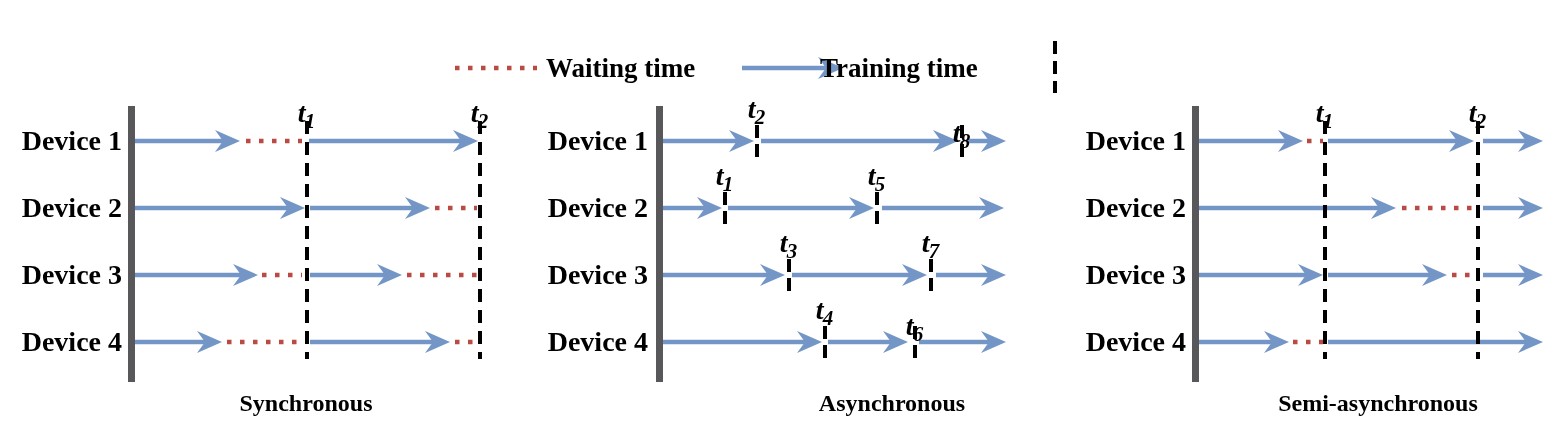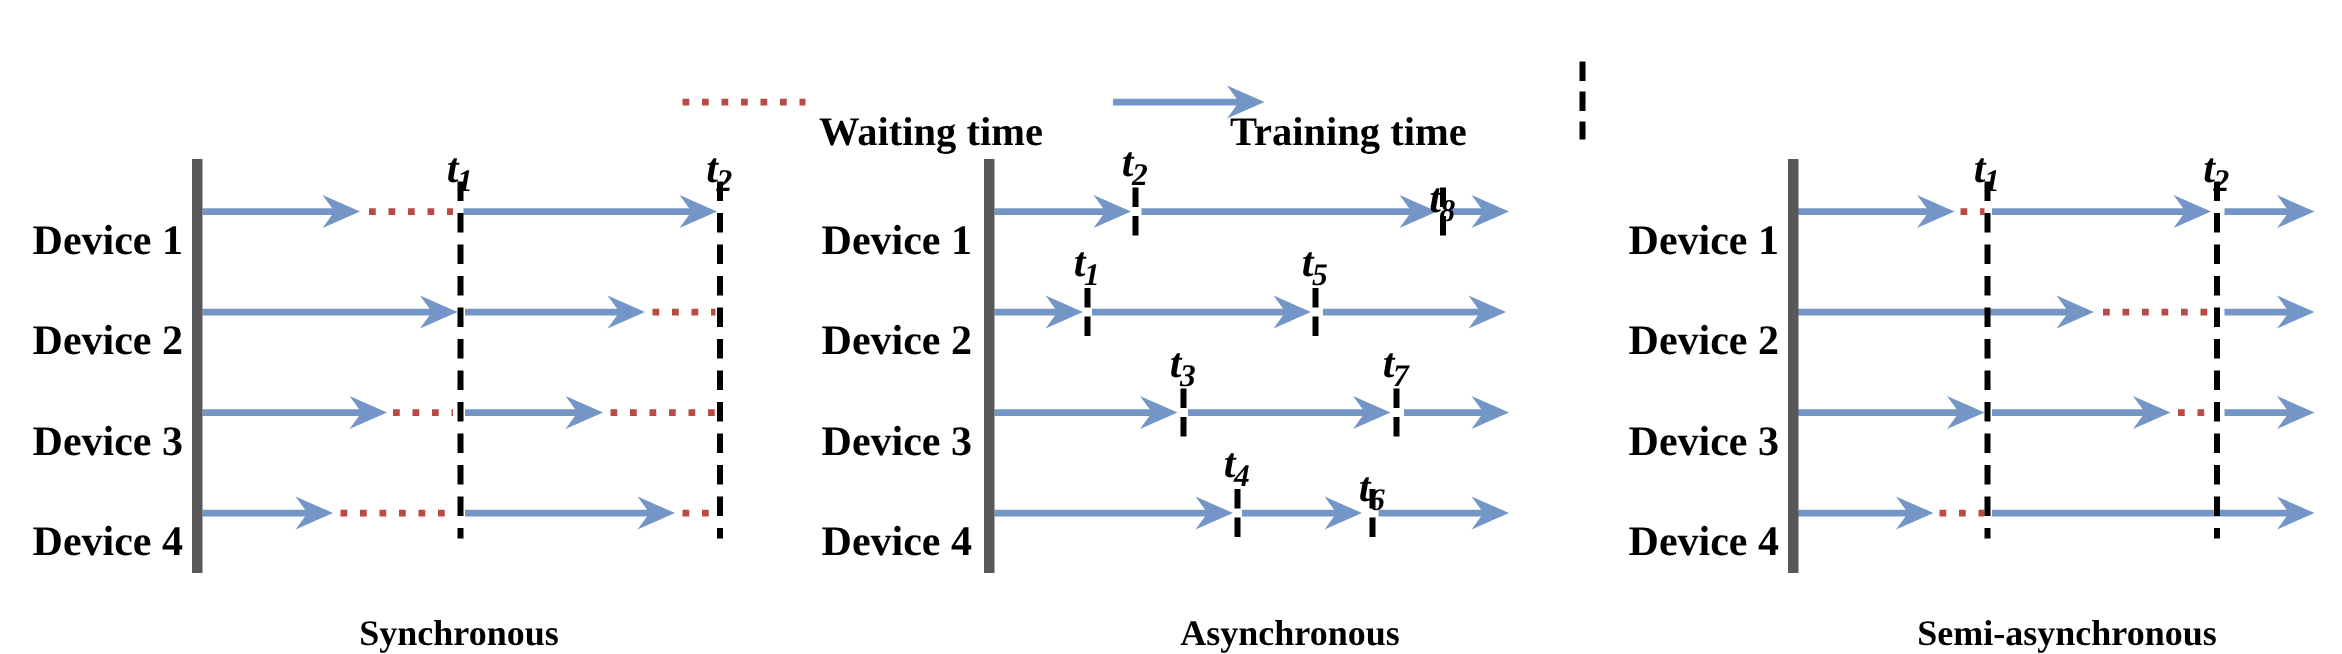--- a/index.html
+++ b/index.html
@@ -19,21 +19,20 @@
   }
   #art {
     position: absolute;
     left: 0;
     top: 0;
   }
   .lbl {
     position: absolute;
     white-space: nowrap;
     line-height: 1;
-    margin-top: 20px;
   }
   .legend-label {
     font-size: 27px;
     transform: translateY(-50%);
   }
   .device-label {
     font-size: 28px;
     transform: translate(-100%, -50%);
   }
   .panel-title {
@@ -165,21 +164,21 @@
       <div class="tlabel" style="left: 825px; top: 324px;"><span>t</span><sub>4</sub></div>
       <div class="tlabel" style="left: 915px; top: 340px;"><span>t</span><sub>6</sub></div>
       <div class="tlabel" style="left: 1325px; top: 127px;"><span>t</span><sub>1</sub></div>
       <div class="tlabel" style="left: 1478px; top: 127px;"><span>t</span><sub>2</sub></div>
     </div>
 
   <div class="lbl legend-label" style="left: 546px; top: 68px;">Waiting time</div>
   <div class="lbl legend-label" style="left: 820px; top: 68px;">Training time</div>
 
   <div class="lbl panel-title" style="left: 306px; top: 403px;">Synchronous</div>
-  <div class="lbl panel-title" style="left: 860px; top: 403px;">Asynchronous</div>
+  <div class="lbl panel-title" style="left: 892px; top: 403px;">Asynchronous</div>
   <div class="lbl panel-title" style="left: 1378px; top: 403px;">Semi-asynchronous</div>
 
   <div class="lbl device-label" style="left: 122px; top: 141px;">Device 1</div>
   <div class="lbl device-label" style="left: 122px; top: 208px;">Device 2</div>
   <div class="lbl device-label" style="left: 122px; top: 275px;">Device 3</div>
   <div class="lbl device-label" style="left: 122px; top: 342px;">Device 4</div>
 
   <div class="lbl device-label" style="left: 648px; top: 141px;">Device 1</div>
   <div class="lbl device-label" style="left: 648px; top: 208px;">Device 2</div>
   <div class="lbl device-label" style="left: 648px; top: 275px;">Device 3</div>

